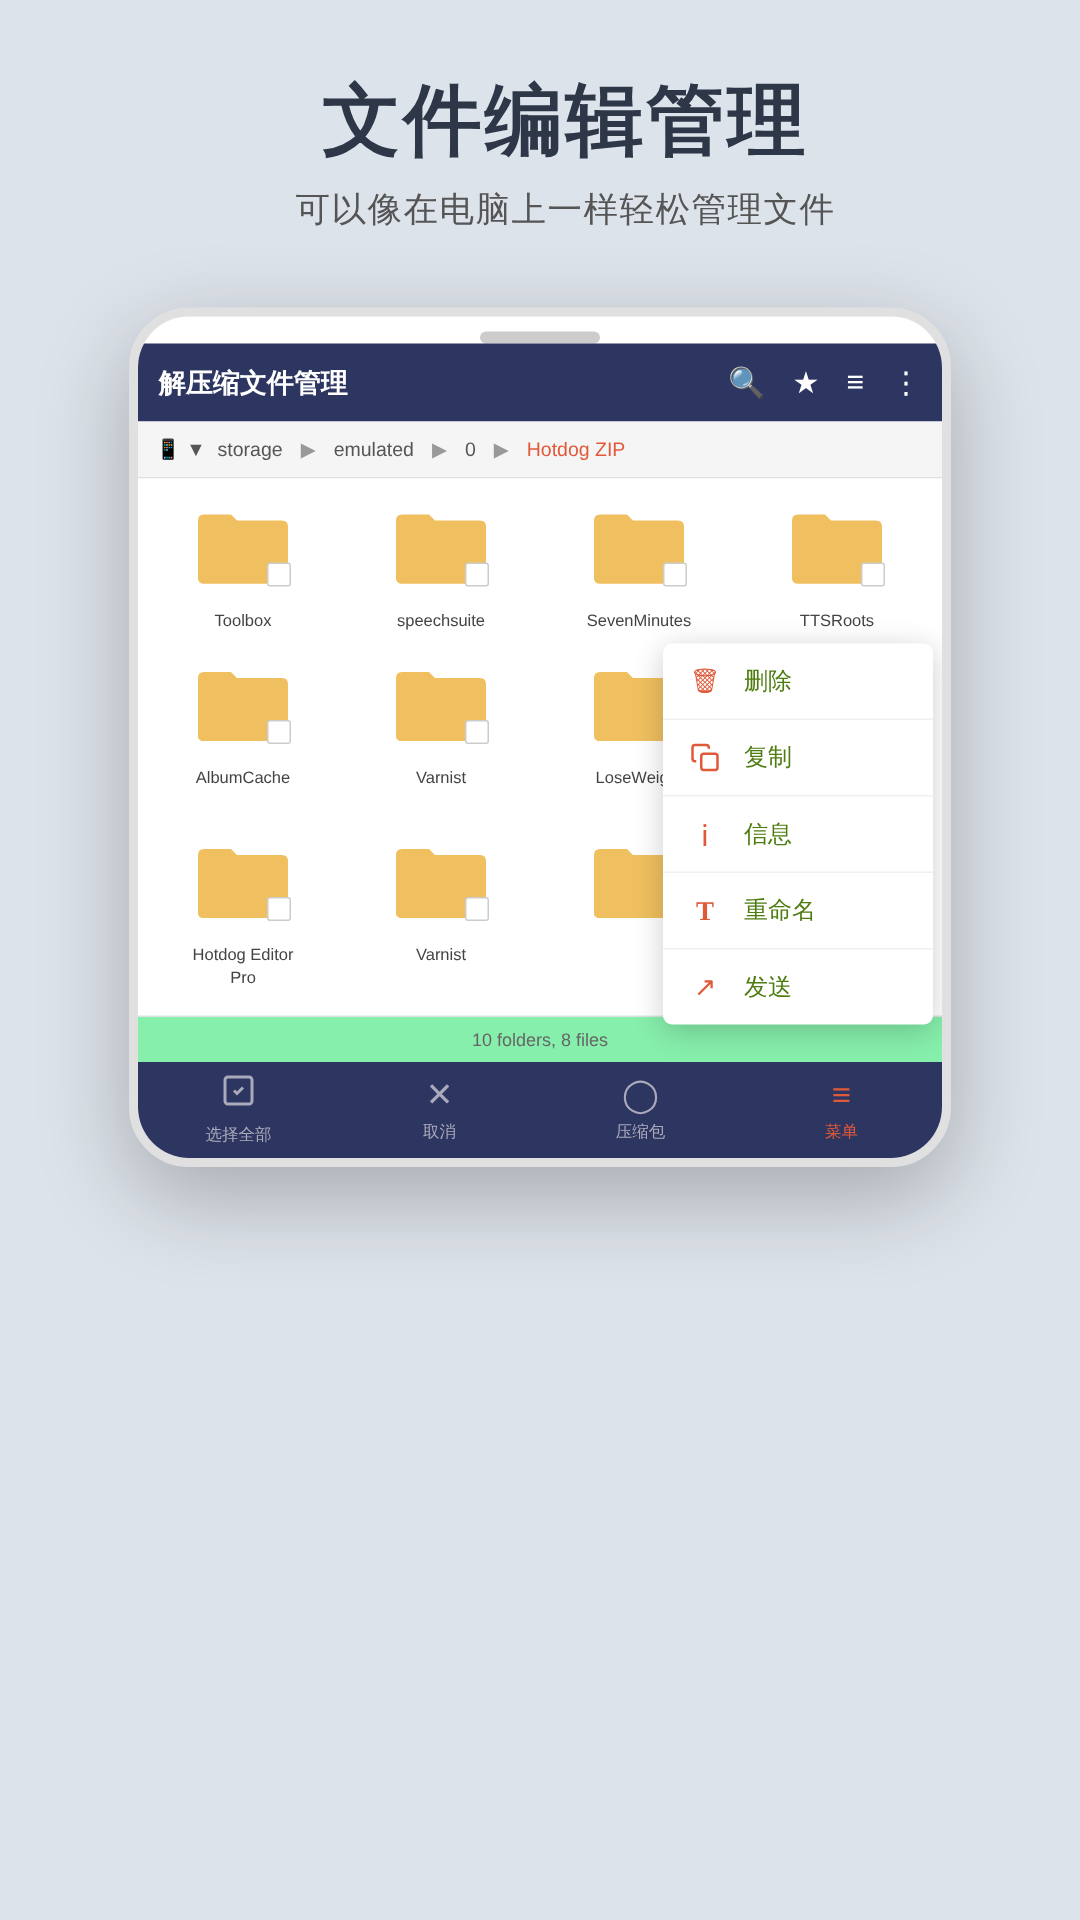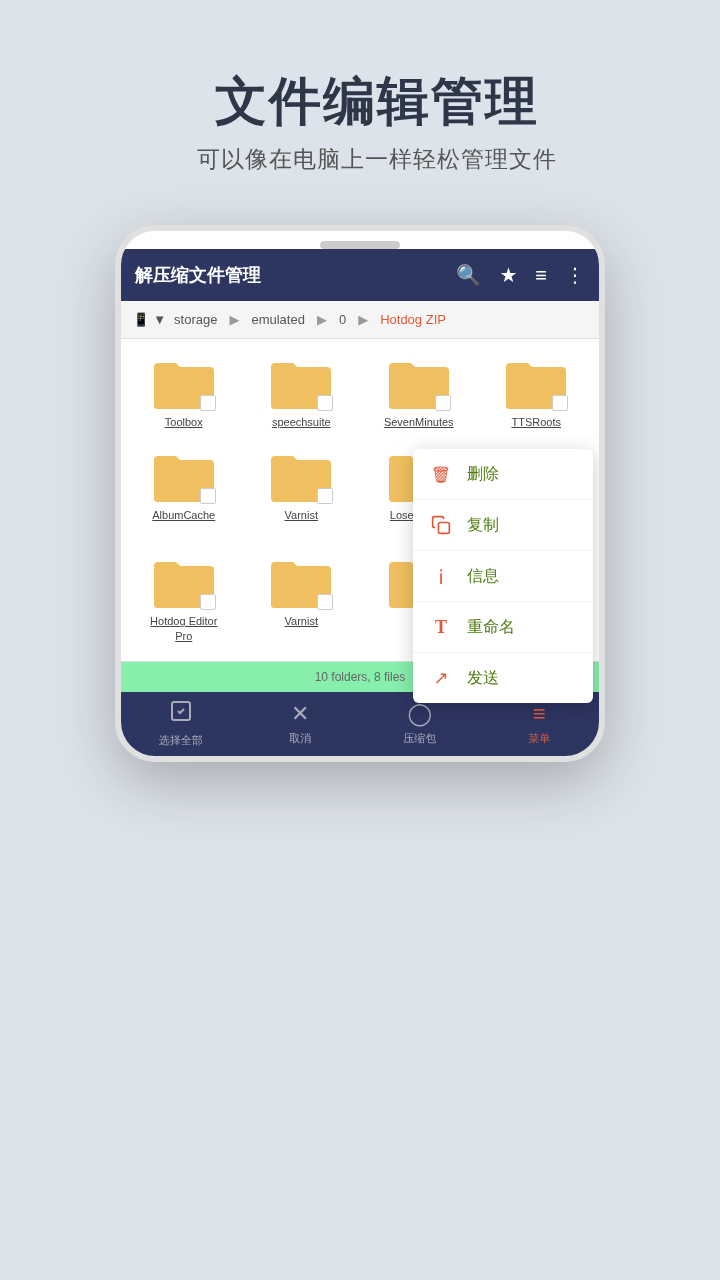--- a/index.html
+++ b/index.html
@@ -8,21 +8,21 @@
       height: 1280px;
       background: #dde3ea;
       font-family: 'PingFang SC', 'Hiragino Sans GB', 'Microsoft YaHei', sans-serif;
       overflow: hidden;
       position: relative;
     }
 
     
     .hero {
       text-align: center;
-      padding: 70px 40px 30px;
+      padding: 50px 40px 30px;
       margin-left: 34px;
     }
     .hero-title {
       font-size: 52px;
       font-weight: 900;
       color: #2d3748;
       line-height: 1.2;
       letter-spacing: 2px;
     }
     .hero-subtitle {
@@ -32,21 +32,21 @@
       letter-spacing: 1px;
     }
 
     
     .phone-wrapper {
       display: flex;
       justify-content: center;
       margin-top: 20px;
     }
     .phone {
-      width: 490px;
+      width: 548px;
       background: white;
       border-radius: 40px;
       box-shadow: 0 20px 60px rgba(0,0,0,0.25);
       overflow: hidden;
       position: relative;
       border: 6px solid #e0e0e0;
     }
     .phone-notch {
       width: 80px;
       height: 8px;
@@ -138,25 +138,24 @@
       right: 0;
       width: 16px;
       height: 16px;
       background: white;
       border: 1.5px solid #ccc;
       border-radius: 2px;
     }
     .file-label {
       font-size: 11px;
       color: #444;
-      margin-top: 4px;
+      margin-top: 16px;
       line-height: 1.3;
       word-break: break-all;
       max-width: 72px;
-      text-decoration: underline;
     }
 
     
     .context-menu {
       position: absolute;
       right: 6px;
       top: 110px;
       width: 180px;
       background: white;
       border-radius: 6px;

